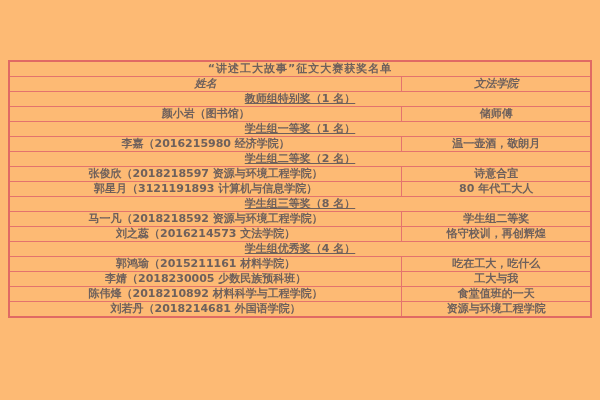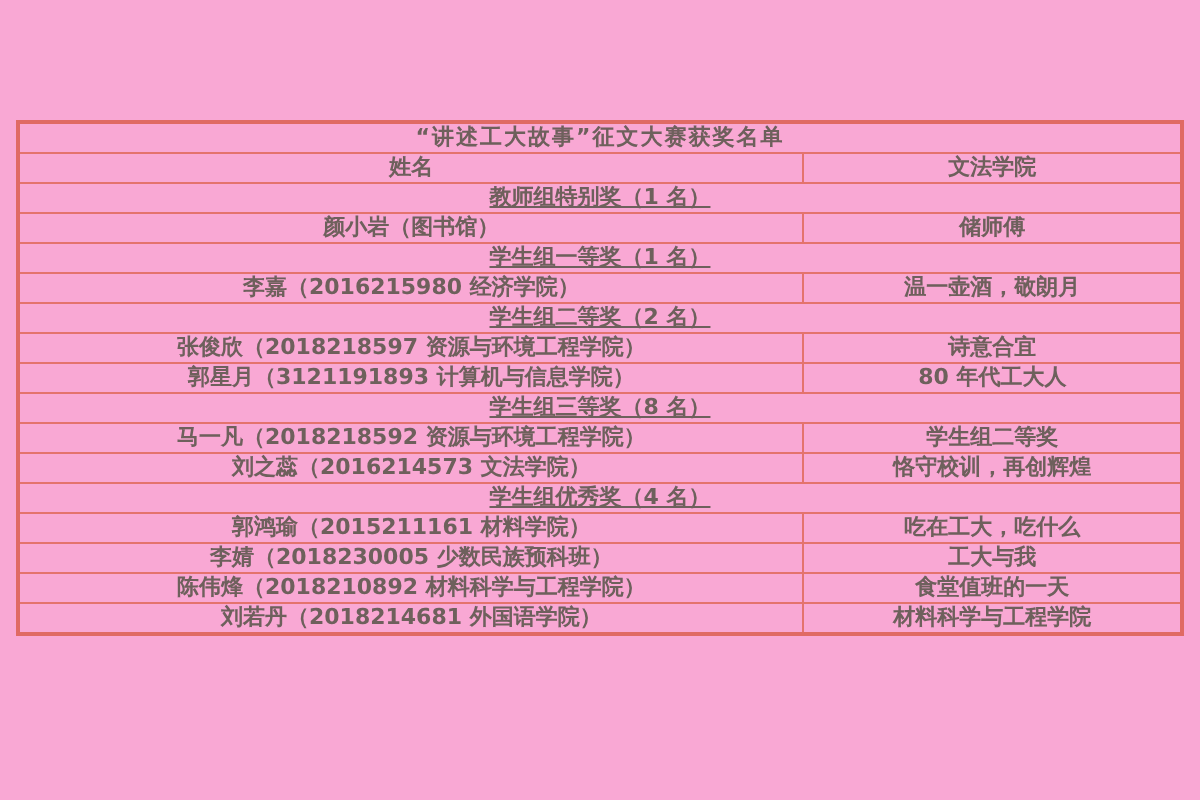--- a/index.html
+++ b/index.html
@@ -8,21 +8,21 @@
     background: #ffffff;
     width: 600px;
     height: 400px;
     font-family: "DejaVu Sans", "Liberation Sans", sans-serif;
     overflow: hidden;
   }
   .canvas {
     position: relative;
     width: 600px;
     height: 400px;
-    background: #f9a8d4;
+    background: #fdba74;
   }
   .table-wrap {
     position: absolute;
     left: 8px;
     top: 60px;
     width: 584px;
   }
   table.awards {
     border-collapse: collapse;
     width: 100%;
@@ -44,20 +44,21 @@
   }
   td.title-cell {
     height: 21px;
     font-size: 14.5px;
     color: #e23b41;
     letter-spacing: 1px;
   }
   td.hdr-cell {
     font-size: 12px;
     color: #d84545;
+    font-style: italic;
   }
   td.cat-cell {
     font-size: 12px;
     color: #d84545;
     text-decoration: underline;
   }
   col.name-col  { width: 67.5%; }
   col.article-col { width: 32.5%; }
 </style>
 </head>
@@ -129,18 +130,18 @@
         <tr>
           <td>李婧（2018230005 少数民族预科班）</td>
           <td>工大与我</td>
         </tr>
         <tr>
           <td>陈伟烽（2018210892 材料科学与工程学院）</td>
           <td>食堂值班的一天</td>
         </tr>
         <tr>
           <td>刘若丹（2018214681 外国语学院）</td>
-          <td>材料科学与工程学院</td>
+          <td>资源与环境工程学院</td>
         </tr>
       </tbody>
     </table>
   </div>
 </div>
 
 </body></html>

